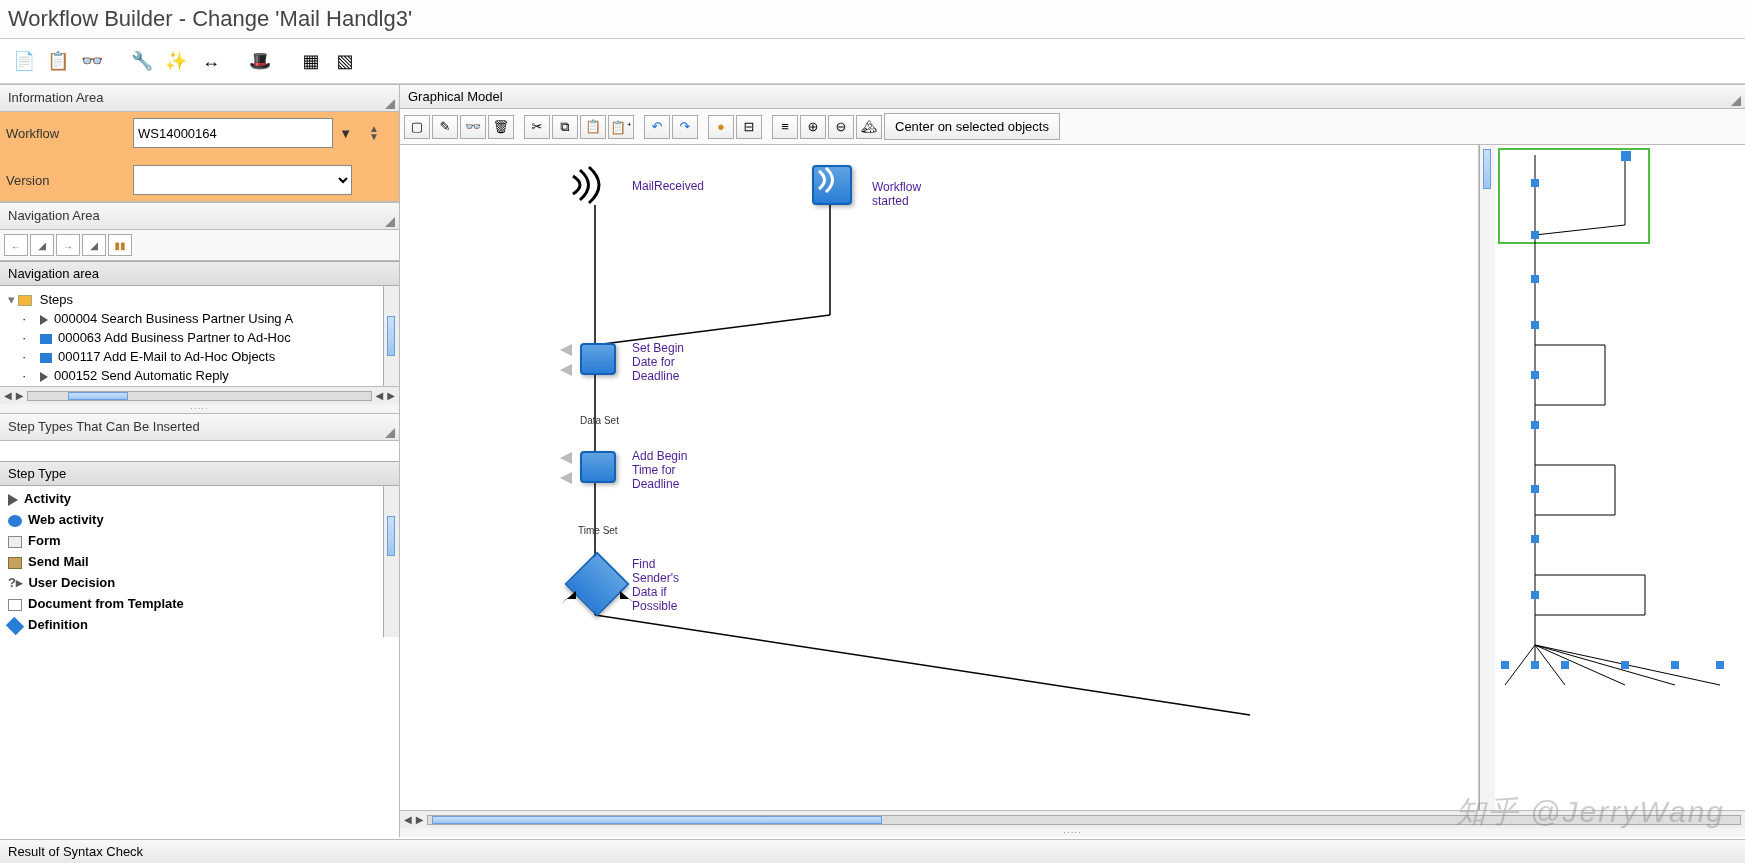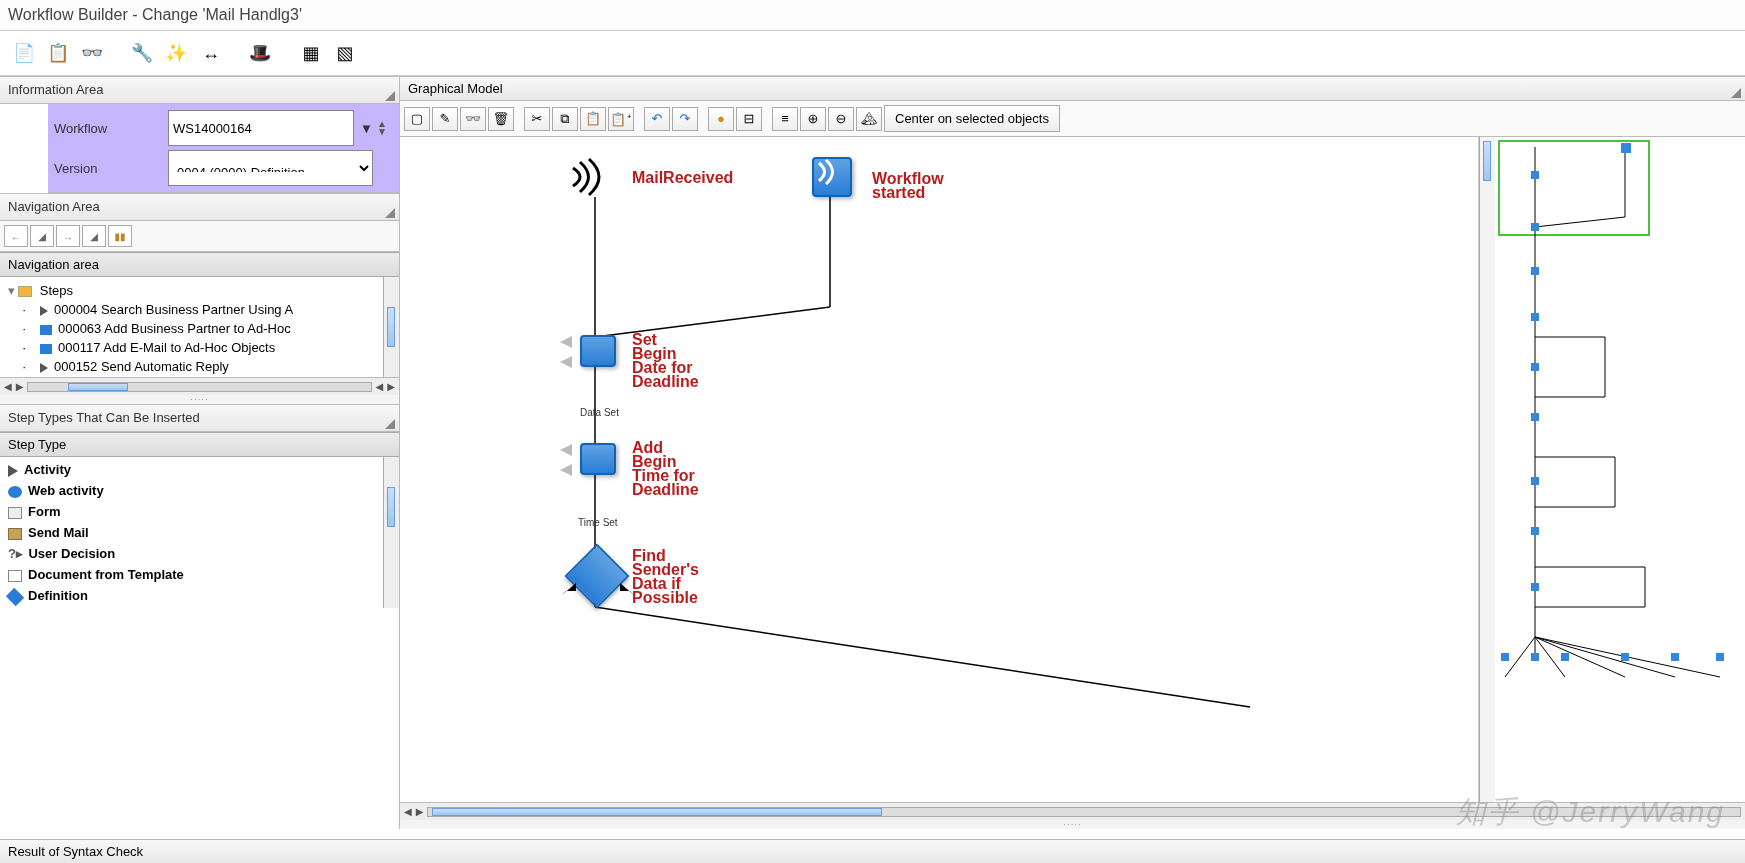--- a/index.html
+++ b/index.html
@@ -1,59 +1,59 @@
 <!DOCTYPE html>
 <html><head>
 <meta charset="utf-8">
 <style>
 * { box-sizing: border-box; margin: 0; padding: 0; font-family: Arial, Helvetica, sans-serif; font-size: 13px; }
 body { background: #fff; width: 1745px; height: 863px; overflow: hidden; position: relative; }
-.title-bar { padding: 6px 8px; font-size: 16px; color: #444; border-bottom: 1px solid #ccc; background: #fdfdfd; }
+.title-bar { padding: 6px 8px; font-size: 22px; color: #444; border-bottom: 1px solid #ccc; background: #fdfdfd; }
 .main-toolbar { display: flex; gap: 4px; padding: 8px 10px; border-bottom: 1px solid #ccc; align-items: center; }
 .tb-btn { width: 30px; height: 28px; display: flex; align-items: center; justify-content: center; cursor: pointer; border: 1px solid transparent; border-radius: 2px; font-size: 18px; }
 .tb-sep { width: 12px; }
 .layout { display: flex; height: calc(100% - 110px); }
 .left-col { width: 400px; display: flex; flex-direction: column; border-right: 1px solid #bbb; }
 .panel-hdr { background: linear-gradient(#f8f8f8,#e8e8e8); border-bottom: 1px solid #bbb; border-top: 1px solid #bbb; padding: 4px 8px; color: #333; position: relative; line-height: 18px; }
 .panel-hdr .corner { position: absolute; right: 4px; bottom: 2px; width: 0; height: 0; border-left: 10px solid transparent; border-bottom: 10px solid #888; }
-.info-body { padding: 6px; display: grid; grid-template-columns: 110px 1fr 24px; gap: 4px; align-items: center; background: #c4b5fd; border-bottom: 1px solid #bbb; margin-left: 48px; }
+.info-body { padding: 6px; display: grid; grid-template-columns: 110px 1fr 24px; gap: 17px; align-items: center; background: #fdba74; border-bottom: 1px solid #bbb; }
 .info-label { color: #333; }
-input.sap-input, select.sap-select { border: 1px solid #888; padding: 13px 4px; font-size: 13px; background: #fff; height: 36px; }
+input.sap-input, select.sap-select { border: 1px solid #888; padding: 13px 4px; font-size: 13px; background: #fff; height: 30px; }
 .scroll-arrw { display:flex; flex-direction:column; }
 .scroll-arrw span { font-size:10px; color:#555; line-height:8px; cursor:pointer; }
 .nav-toolbar { display:flex; gap:2px; padding:4px; background:#f8f8f8; border-bottom:1px solid #bbb; }
 .mini-btn { width:24px; height:22px; border:1px solid #aaa; background:#fff; display:flex; align-items:center; justify-content:center; font-size:10px; color:#666; cursor:pointer; }
 .sub-hdr { background:linear-gradient(#ececec,#dcdcdc); padding:4px 8px; border-bottom:1px solid #aaa; border-top:1px solid #aaa; }
 .tree { padding:4px 2px; overflow:hidden; font-size:13px; position:relative; height:100px; }
 .tree-row { padding:2px 4px 2px 20px; white-space:nowrap; cursor:default; }
 .tree-row.root { padding-left:6px; }
 .icon-folder { display:inline-block; width:14px; height:11px; background:#f5b43c; border:1px solid #aa7; margin-right:4px; vertical-align:middle; }
 .icon-play { display:inline-block; width:0; height:0; border-top:5px solid transparent; border-bottom:5px solid transparent; border-left:8px solid #555; margin:0 6px 0 10px; vertical-align:middle; }
 .icon-blue { display:inline-block; width:12px; height:10px; background:#2a7dd6; margin:0 6px 0 10px; vertical-align:middle; }
 .hscroll { display:flex; align-items:center; background:#eee; border-top:1px solid #bbb; height:18px; padding:0 4px; gap:4px; }
 .hscroll .arrow { font-size:10px; color:#555; cursor:pointer; }
 .hscroll .track { flex:1; height:10px; background:#ddd; border:1px solid #aaa; position:relative; }
 .hscroll .thumb { position:absolute; left:40px; top:0; height:8px; width:60px; background:linear-gradient(#c9dffb,#9ec6f0); border:1px solid #6a9fdc; }
 .gripper { text-align:center; font-size:8px; color:#888; letter-spacing:1px; background:#f4f4f4; }
-.step-types { flex:1; overflow:hidden; }
+.step-types { flex:1; overflow:hidden;margin-top:20px; }
 .step-types .list { padding:2px 4px; }
 .step-types .row { padding:3px 4px; cursor:pointer;font-weight:bold; }
 .st-ico { display:inline-block; width:14px; height:12px; margin-right:6px; vertical-align:middle; }
 .right-col { flex:1; display:flex; flex-direction:column; position:relative; }
 .gm-hdr { padding:4px 8px; border-bottom:1px solid #bbb; border-top:1px solid #bbb; background:linear-gradient(#f8f8f8,#e8e8e8); position:relative; }
 .gm-hdr .corner { position:absolute; right:4px; bottom:2px; width:0;height:0;border-left:10px solid transparent;border-bottom:10px solid #888;}
 .gm-toolbar { display:flex; gap:2px; padding:4px; border-bottom:1px solid #bbb; align-items:center; background:#fafafa; }
 .gm-btn { width:26px; height:24px; border:1px solid #aaa; background:linear-gradient(#fff,#eee); display:flex; align-items:center; justify-content:center; font-size:13px; cursor:pointer; }
 .gm-gap { width:6px; }
 .gm-text-btn { height:27px; border:1px solid #aaa; background:linear-gradient(#fff,#eee); padding:0 10px; display:flex; align-items:center; cursor:pointer; }
 .canvas-wrap { flex:1; display:flex; overflow:hidden; position:relative; }
 .canvas { flex:1; position:relative; background:#fff; overflow:hidden; border-right:1px solid #ccc; }
 .minimap { width:250px; background:#fff; position:relative; }
 .canvas svg { position:absolute; top:0; left:0; }
-.node-label { position:absolute; font-size:16px; color:#b91c1c; line-height:14px;font-weight:bold; }
+.node-label { position:absolute; font-size:12px; color:#4c1d95; line-height:14px; }
 .node-box { position:absolute; width:36px; height:32px; border:2px solid #1063b8; background:linear-gradient(#5fa2e2,#2a7dd6); border-radius:4px; box-shadow:2px 2px 4px rgba(0,0,0,.3); }
 .node-diamond { position:absolute; width:46px; height:46px; background:linear-gradient(#5fa2e2,#2a7dd6); transform:rotate(45deg); border:2px solid #1063b8; box-shadow:2px 2px 4px rgba(0,0,0,.3); }
 .mini-link { position:absolute; font-size:10px; color:#333; }
 .minimap svg { position:absolute; top:0; left:0; }
 .mm-node { fill:#3388dd; stroke:none; }
 .mm-viewport { fill:none; stroke:#4fbf40; stroke-width:2; }
 .statusbar { position:absolute; left:0; right:0; bottom:0; background:linear-gradient(#f8f8f8,#e8e8e8); border-top:1px solid #bbb; padding:4px 8px; }
 .watermark { position:absolute; right:20px; bottom:30px; font-size:30px; color:rgba(130,130,130,.4); font-style:italic; letter-spacing:2px; pointer-events:none; }
 .vscroll { width:16px; background:#eee; border-left:1px solid #aaa; position:relative; }
 .vscroll .thumb { position:absolute; left:3px; top:30px; width:8px; height:40px; background:linear-gradient(#c9dffb,#9ec6f0); border:1px solid #6a9fdc;}

